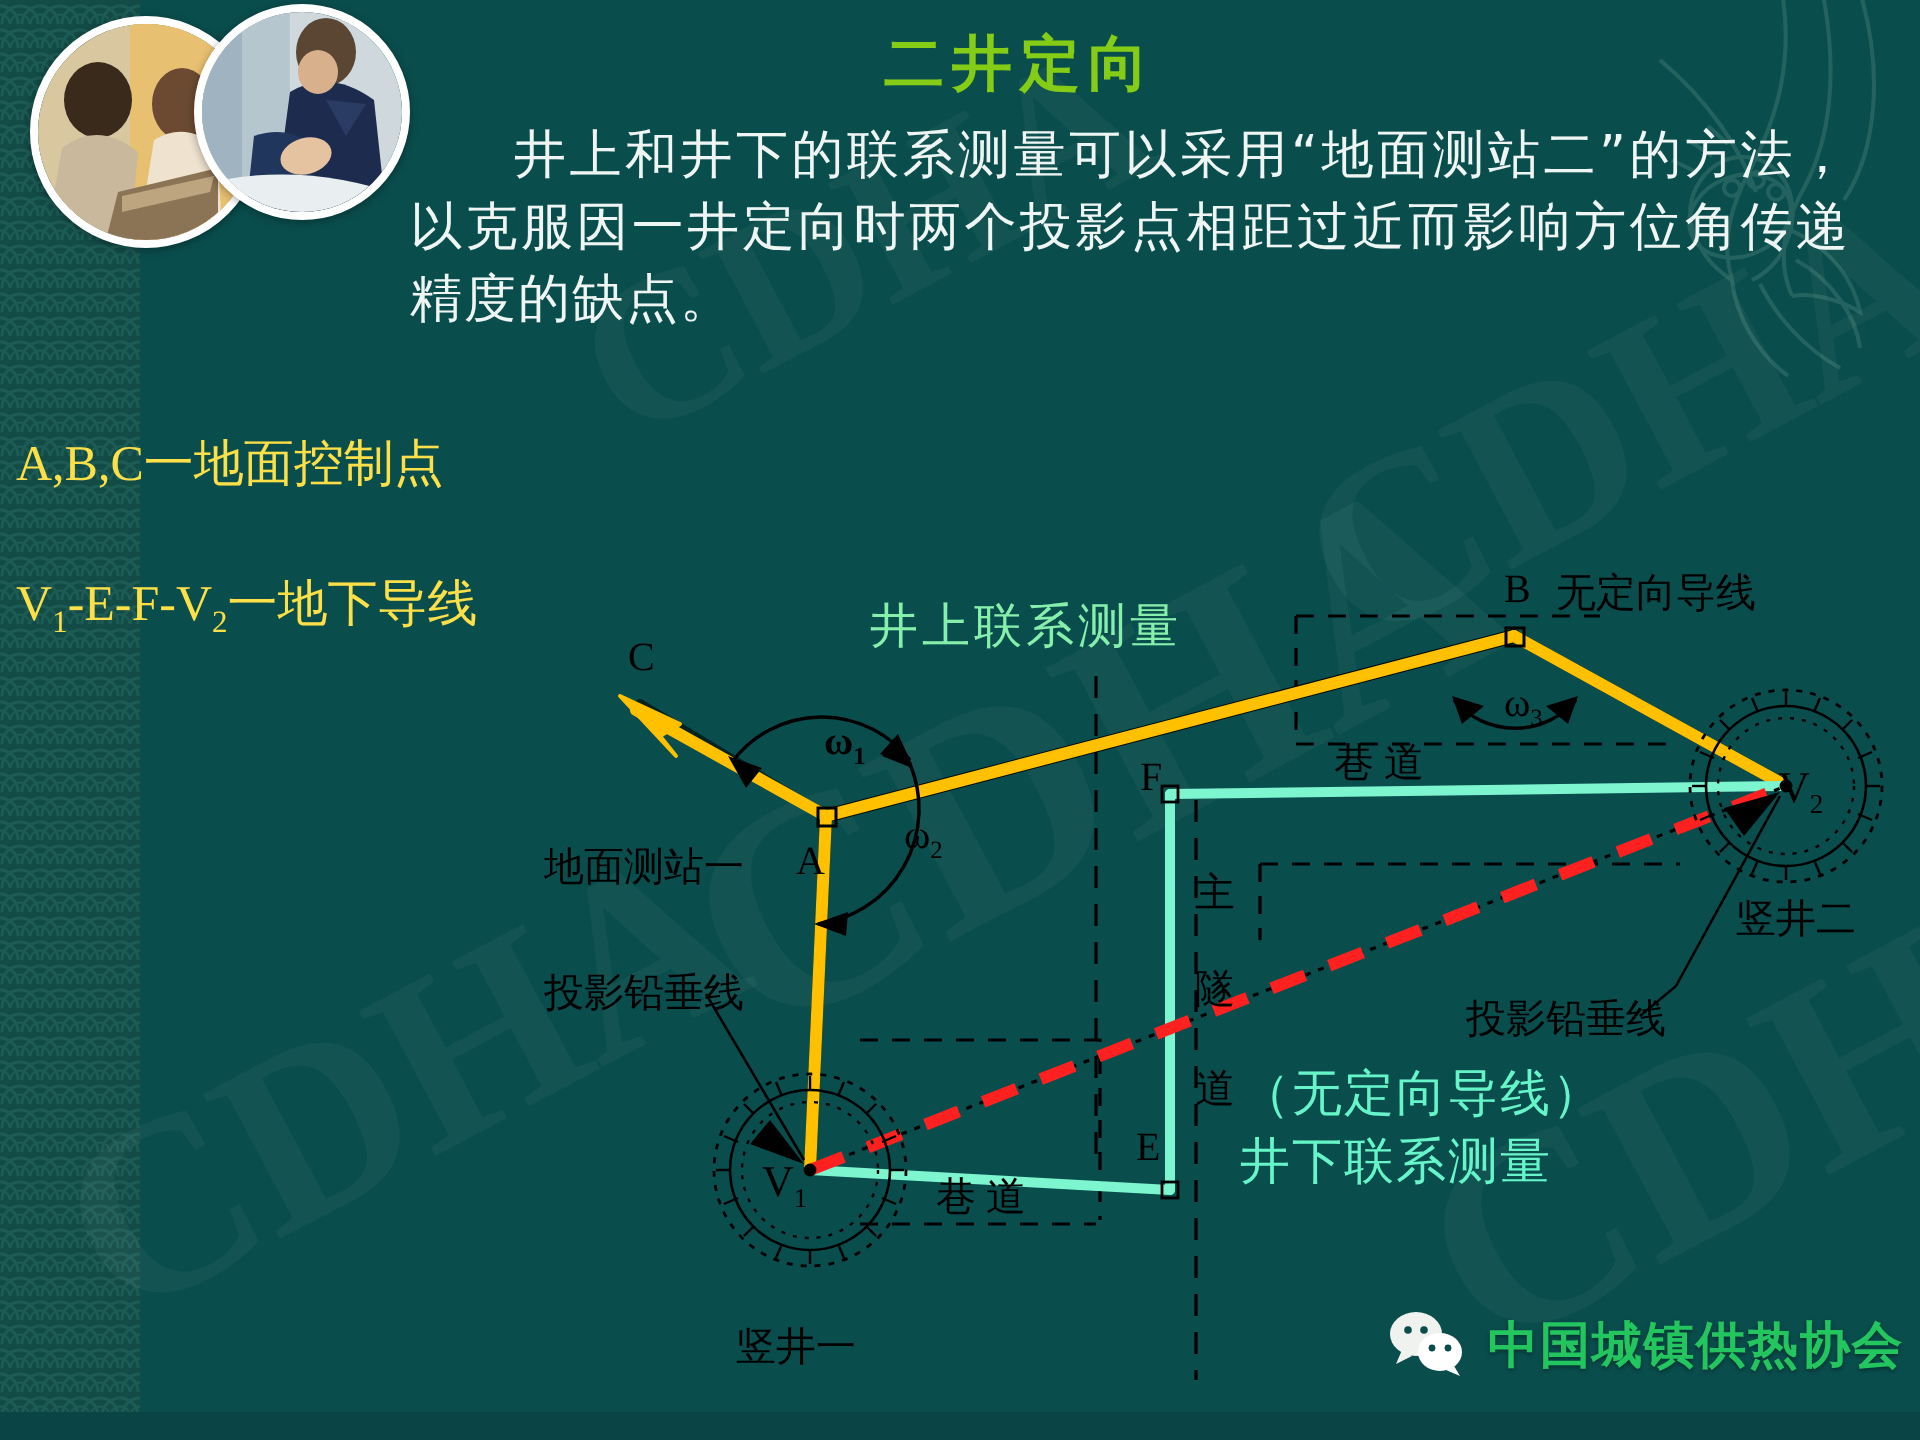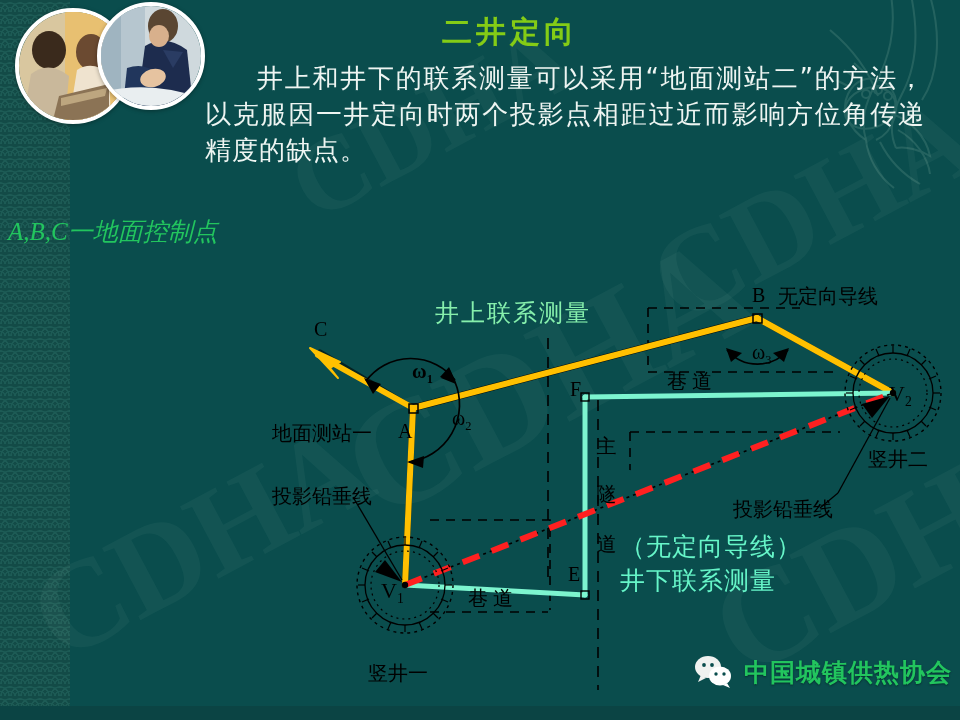--- a/index.html
+++ b/index.html
@@ -76,23 +76,23 @@
     letter-spacing:4px;
   }
   .body-text{
     position:absolute;left:205px;top:60px;width:720px;
     font-size:26px;line-height:36px;color:#eef5f2;
     text-align:justify;text-indent:2em;
     font-family:"DejaVu Sans","Liberation Sans",sans-serif;
     letter-spacing:1px;
   }
   .legend{
-    position:absolute;color:#22c55e;
+    position:absolute;color:#fde047;
     font-family:"Liberation Serif","DejaVu Serif",serif;
-    font-size:25px;white-space:nowrap;font-style:italic;
+    font-size:25px;white-space:nowrap;
   }
   .legend sub{font-size:.62em;}
   .lg1{left:8px;top:215px;}
   .lg2{left:8px;top:285px;}
   .lg3{left:8px;top:358px;}
   
   .dlabel{
     position:absolute;color:#000;
     font-family:"Liberation Serif","DejaVu Serif",serif;
     white-space:nowrap;
@@ -181,20 +181,23 @@
       <ellipse cx="52" cy="72" rx="13" ry="9" fill="#e6c3a0" transform="rotate(-15 52 72)"></ellipse>
       <path d="M0 86 q50 -12 100 6 v8 h-100z" fill="#e9eef0"></path>
     </svg>
   </div>
 
   <div class="slide-title">二井定向</div>
   <div class="body-text">井上和井下的联系测量可以采用“地面测站二”的方法，以克服因一井定向时两个投影点相距过近而影响方位角传递精度的缺点。</div>
 
   <div class="legend lg1">
     <span>A,B,C一地面控制点</span>
+  </div>
+  <div class="legend lg2">
+    <span>V</span><sub>1</sub><span>-</span><span>E</span><span>-</span><span>F</span><span>-</span><span>V</span><sub>2</sub><span>一地下导线</span>
   </div>
 
   <svg width="960" height="720" style="position:absolute;left:0;top:0;">
 
     <g stroke="#000" stroke-width="1.6" fill="none" stroke-dasharray="9,7">
 
       <path d="M648 308 L648 372 L838 372"></path>
       <path d="M648 308 L800 308"></path>
 
       <path d="M630 432 L630 470 M630 432 L840 432"></path>

